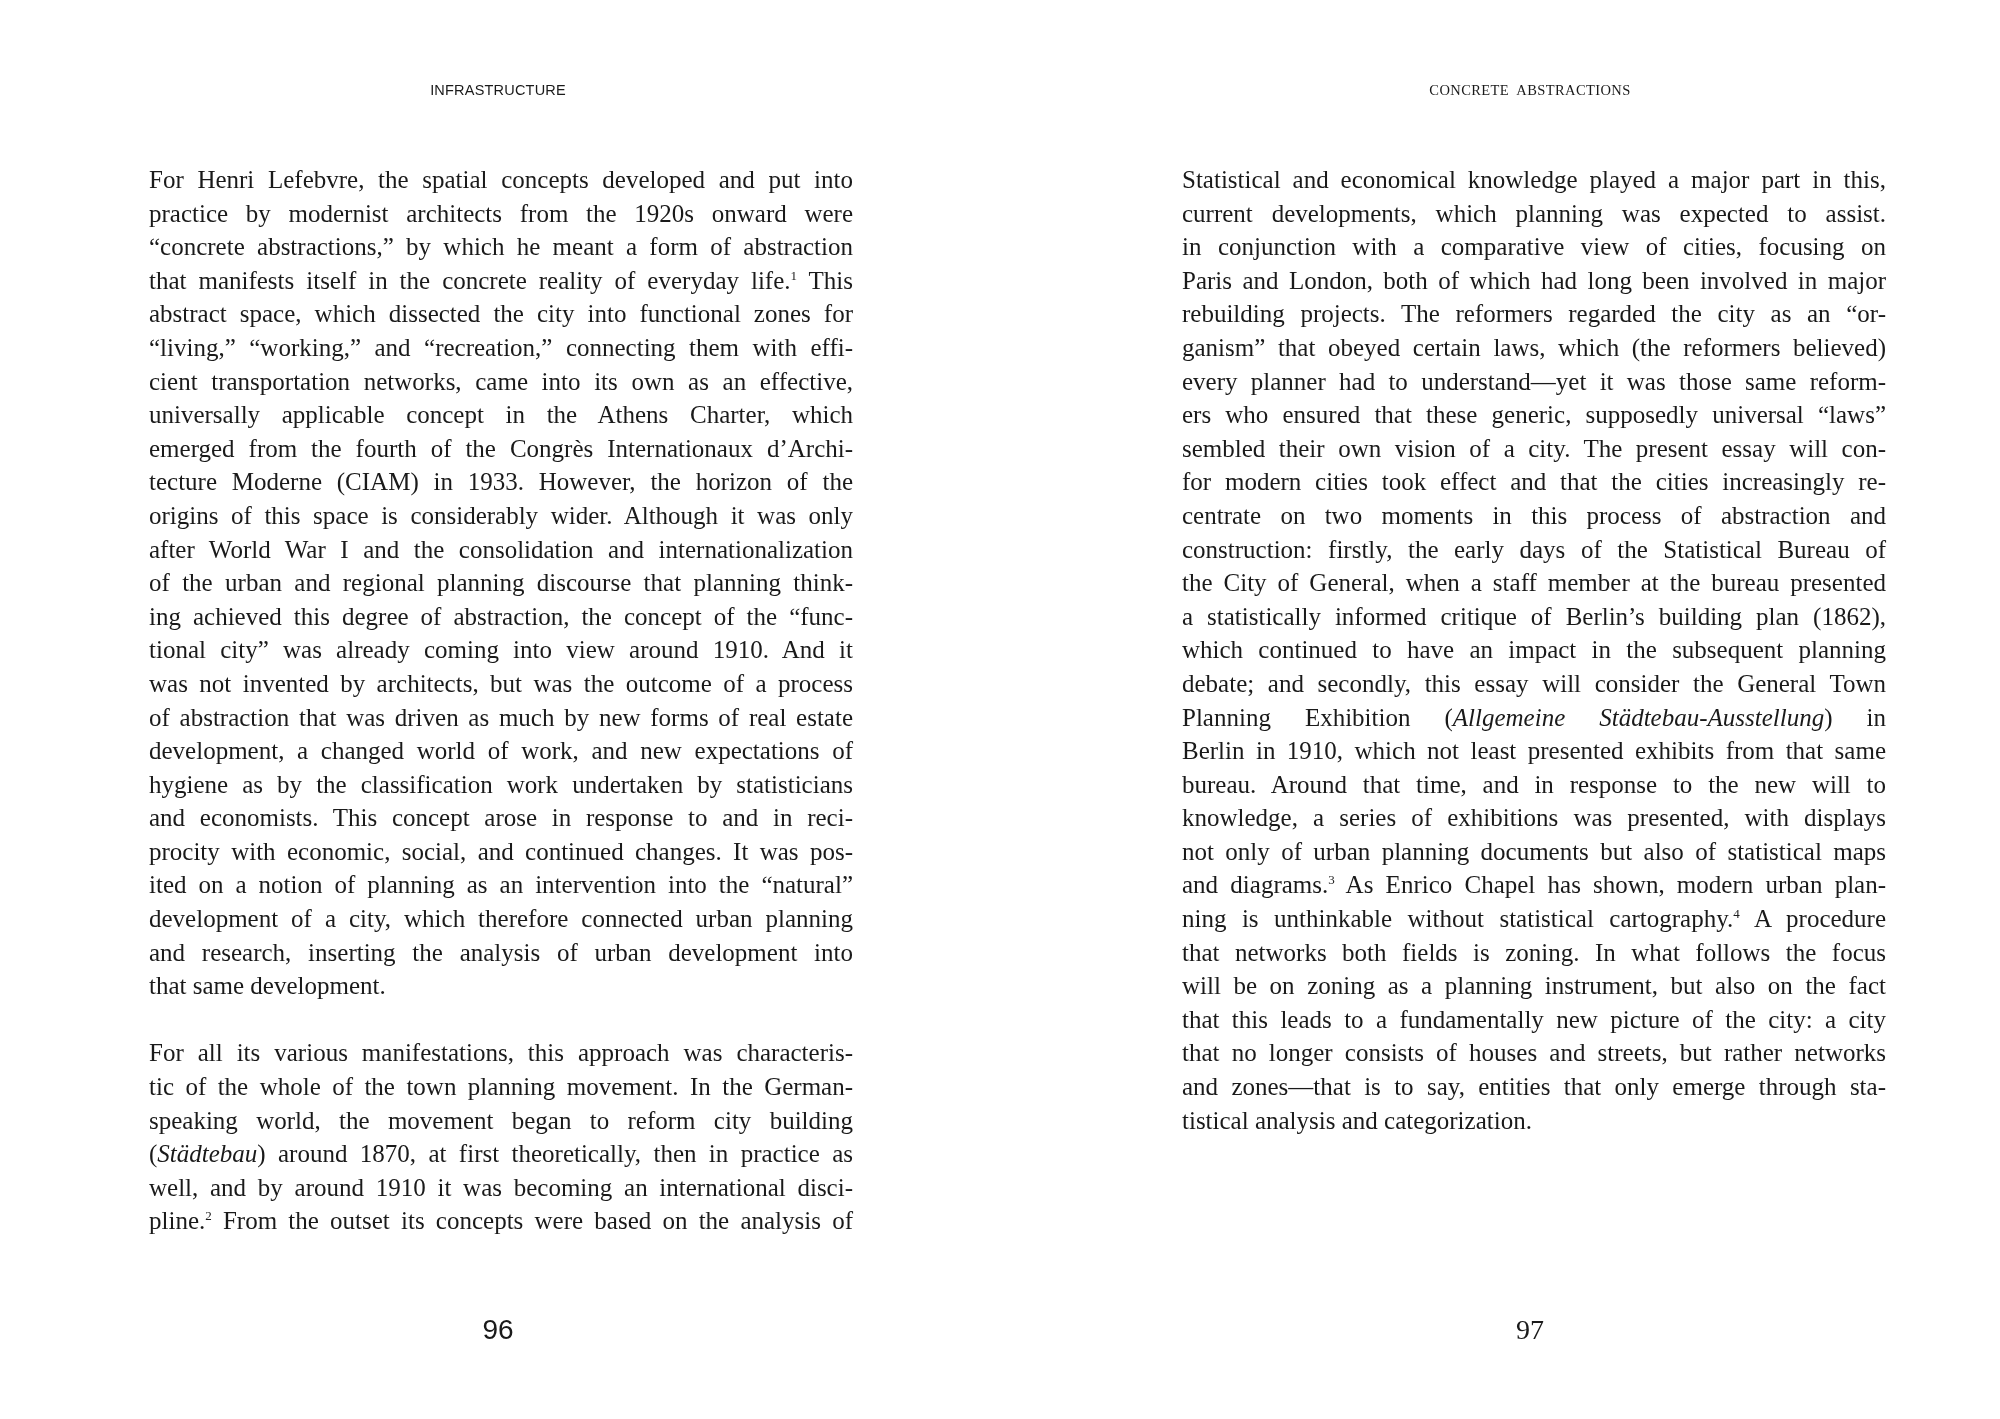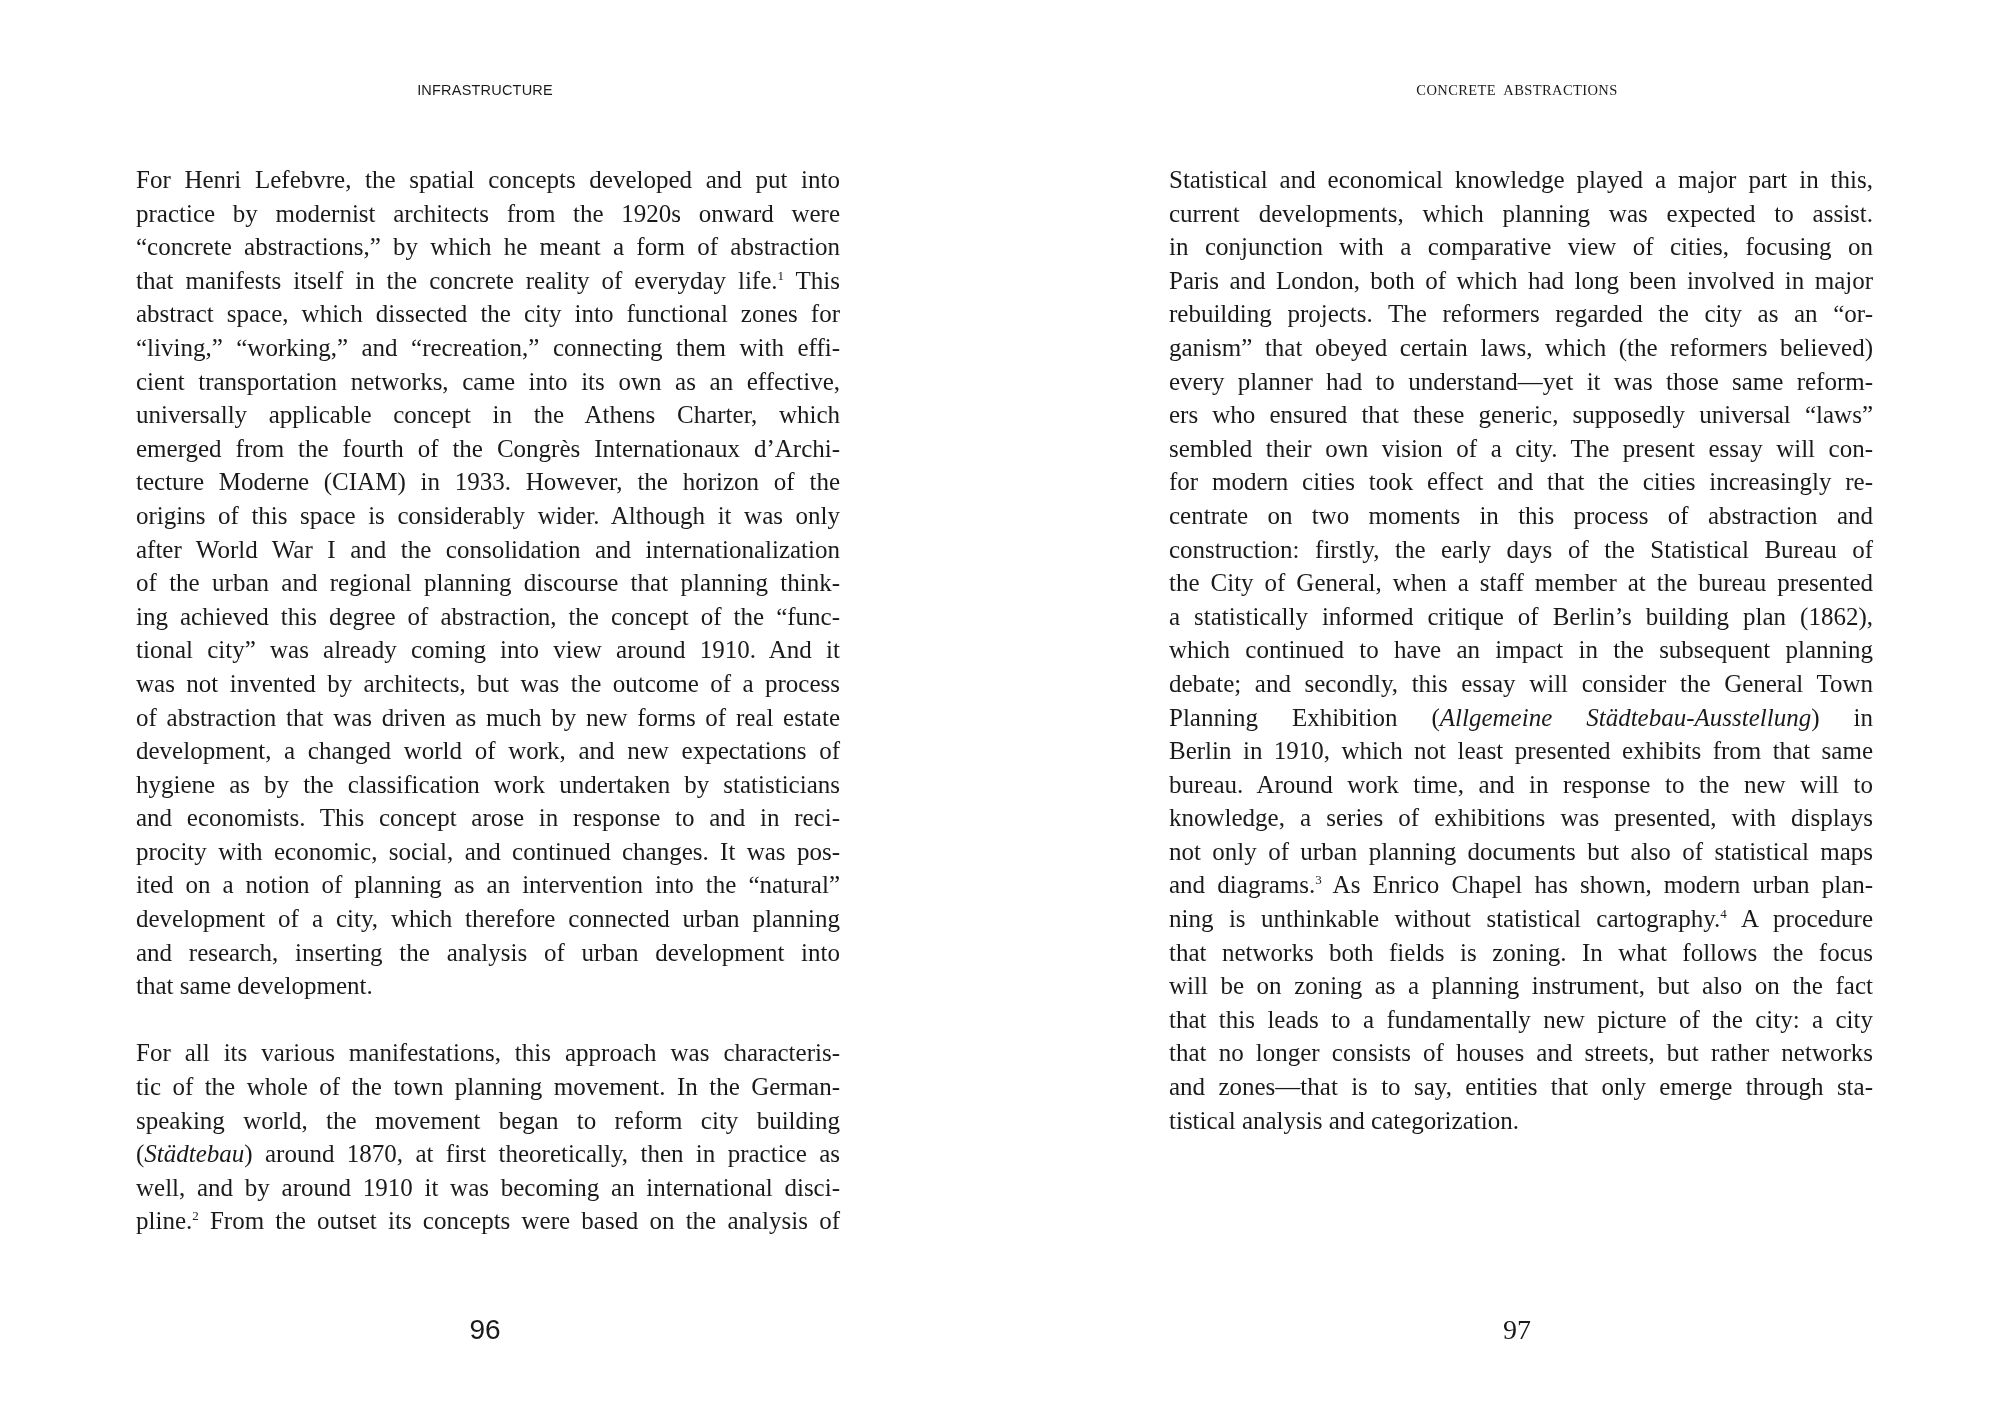--- a/index.html
+++ b/index.html
@@ -1,17 +1,17 @@
 <!DOCTYPE html>
 <html><head>
 <meta charset="utf-8">
 <style>
   html, body { margin: 0; padding: 0; background: #ffffff; }
   body { width: 2000px; height: 1419px; position: relative; overflow: hidden; color: #1a1a1a; }
-  .page { position: absolute; top: 0; height: 1195px; width: 1000px; }
+  .page { position: absolute; top: 0; height: 1195px; width: 1000px; margin-left: 13px; }
   .page.left { left: 0; }
   .page.right { left: 1000px; }
   .running-head { position: absolute; top: 82px; font-size: 14.5px; letter-spacing: 0.2px; white-space: nowrap; transform: translateX(-50%); }
   .left .running-head { left: 485px; font-family: "Liberation Sans", sans-serif; }
   .right .running-head { left: 517px; font-family: "Liberation Serif", serif; word-spacing: 4px; letter-spacing: 0.4px; }
   .folio { position: absolute; top: 1314px; font-size: 28px; transform: translateX(-50%); }
   .left .folio { left: 485px; font-family: "Liberation Sans", sans-serif; }
   .right .folio { left: 517px; font-family: "Liberation Serif", serif; }
   .column { position: absolute; top: 163px; width: 704px; font-family: "Liberation Serif", serif; font-size: 25px; }
   .left .column { left: 136px; }
@@ -83,21 +83,21 @@
         <div class="line">sembled their own vision of a city. The present essay will con-</div>
         <div class="line">for modern cities took effect and that the cities increasingly re-</div>
         <div class="line">centrate on two moments in this process of abstraction and</div>
         <div class="line">construction: firstly, the early days of the Statistical Bureau of</div>
         <div class="line">the City of General, when a staff member at the bureau presented</div>
         <div class="line">a statistically informed critique of Berlin’s building plan (1862),</div>
         <div class="line">which continued to have an impact in the subsequent planning</div>
         <div class="line">debate; and secondly, this essay will consider the General Town</div>
         <div class="line">Planning Exhibition (<em>Allgemeine Städtebau-Ausstellung</em>) in</div>
         <div class="line">Berlin in 1910, which not least presented exhibits from that same</div>
-        <div class="line">bureau. Around work time, and in response to the new will to</div>
+        <div class="line">bureau. Around that time, and in response to the new will to</div>
         <div class="line">knowledge, a series of exhibitions was presented, with displays</div>
         <div class="line">not only of urban planning documents but also of statistical maps</div>
         <div class="line">and diagrams.<sup>3</sup> As Enrico Chapel has shown, modern urban plan-</div>
         <div class="line">ning is unthinkable without statistical cartography.<sup>4</sup> A procedure</div>
         <div class="line">that networks both fields is zoning. In what follows the focus</div>
         <div class="line">will be on zoning as a planning instrument, but also on the fact</div>
         <div class="line">that this leads to a fundamentally new picture of the city: a city</div>
         <div class="line">that no longer consists of houses and streets, but rather networks</div>
         <div class="line">and zones—that is to say, entities that only emerge through sta-</div>
         <div class="line last">tistical analysis and categorization.</div>

